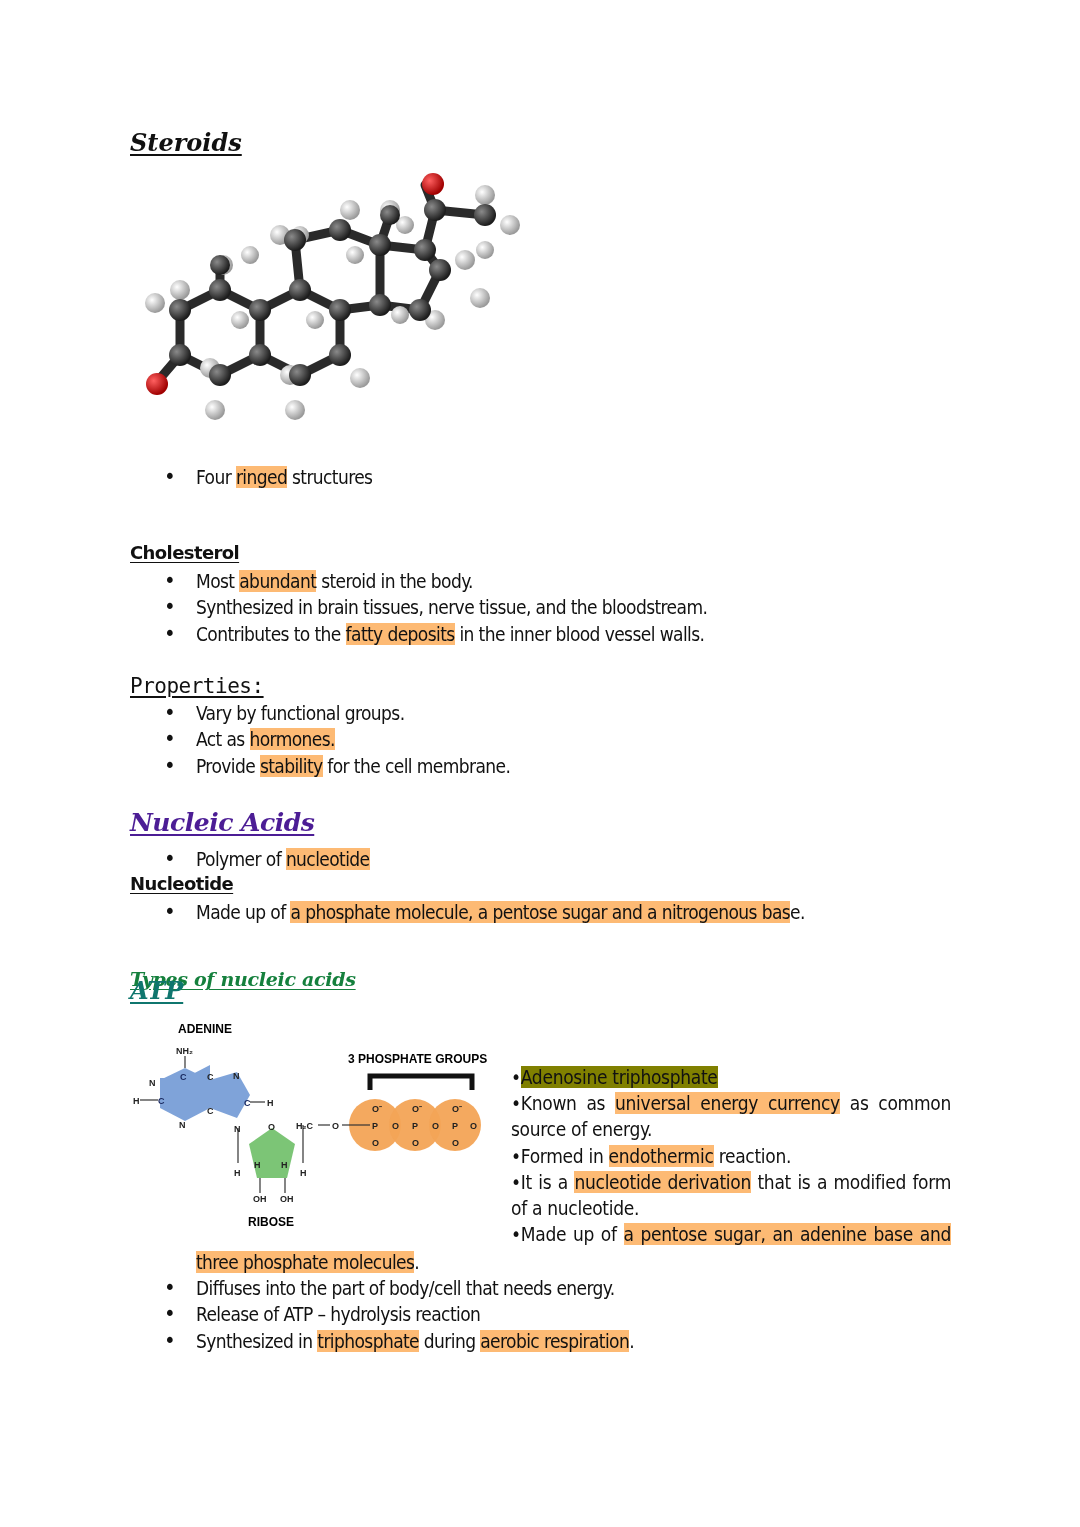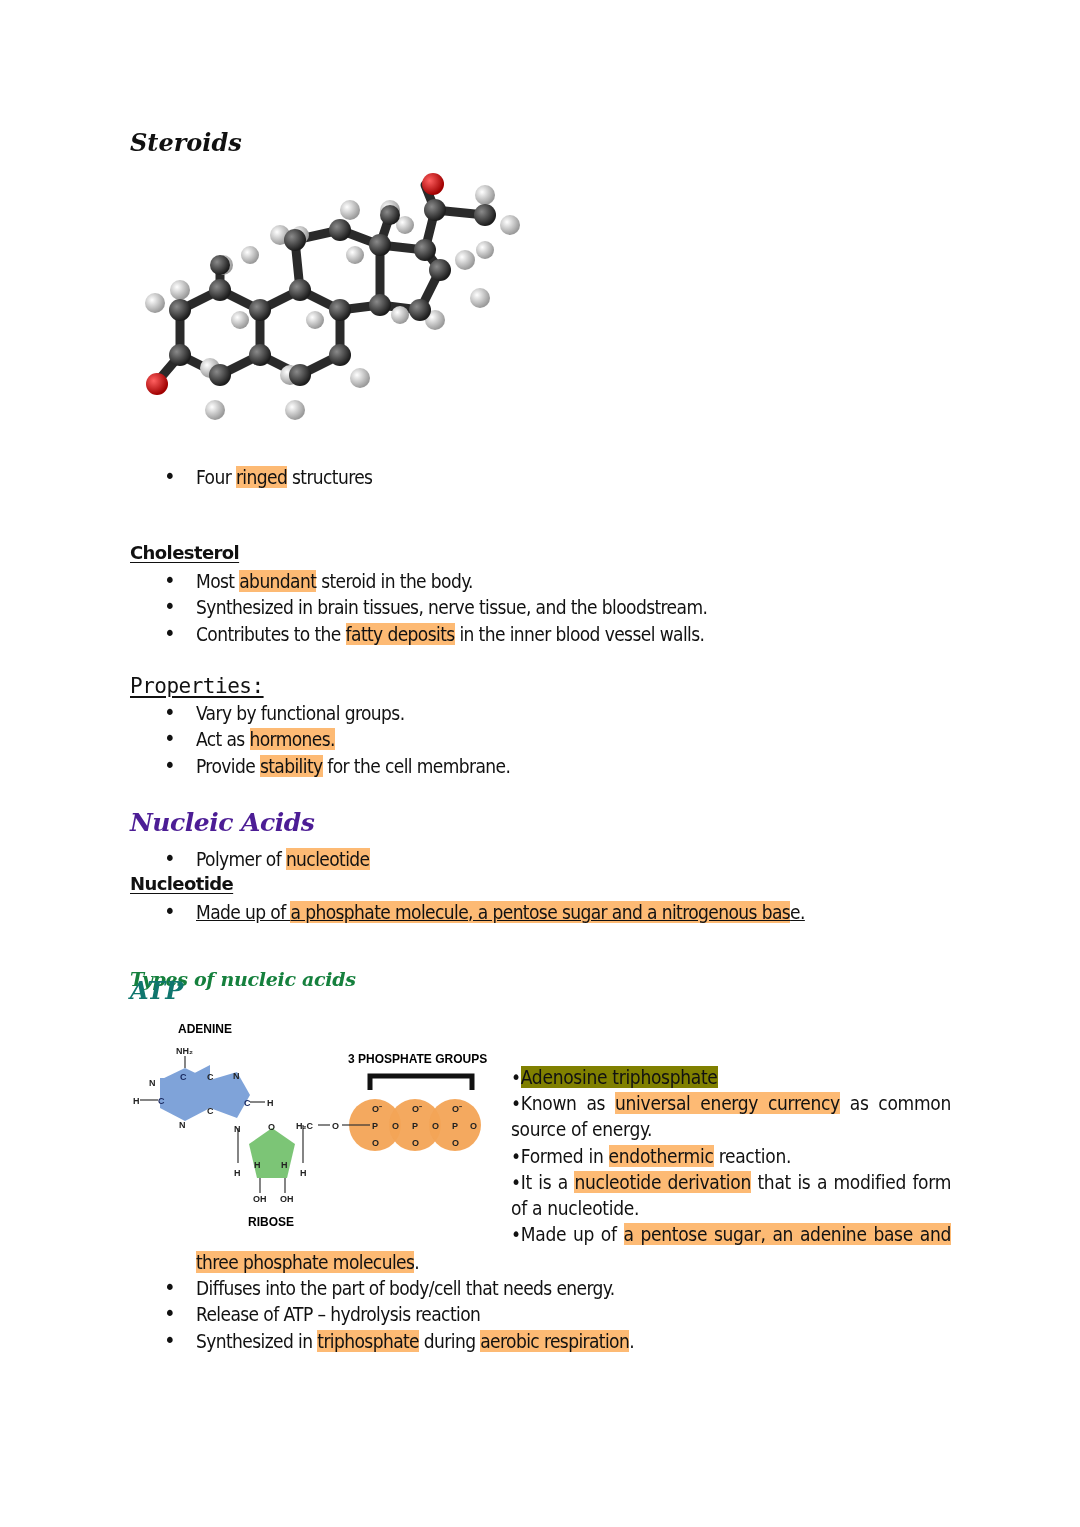--- a/index.html
+++ b/index.html
@@ -1,20 +1,20 @@
 <!DOCTYPE html>
 <html><head>
   <meta charset="utf-8">
   <style>
     html, body { margin: 0; padding: 0; background: #ffffff; }
     body { width: 1080px; height: 1527px; position: relative; overflow: hidden;
            font-family: "DejaVu Sans Condensed", "DejaVu Sans", sans-serif; color: #111; }
     .abs { position: absolute; }
     .title-script { font-family: "DejaVu Serif", serif; font-style: italic; font-weight: bold;
-                    text-underline-offset: 3px; }
+                    text-decoration: underline; text-underline-offset: 3px; }
     .t-steroids { left: 130px; top: 128px; font-size: 24px; color: #111; }
     .t-nucleic { left: 130px; top: 808px; font-size: 25px; color: #4c1d95; letter-spacing: -0.5px; }
     .t-types { left: 130px; top: 950px; font-size: 19px; color: #15803d; font-weight: bold; letter-spacing: -0.3px; margin-top: 18px; }
     .t-atp { left: 130px; top: 976px; font-size: 24px; color: #0f766e; }
     .sub { font-family: "DejaVu Sans", sans-serif; font-weight: bold; font-size: 18px;
            text-decoration: underline; text-underline-offset: 3px; letter-spacing: -0.6px; transform-origin: left; }
     .mono { font-family: "DejaVu Sans Mono", monospace; font-size: 21px; text-decoration: underline;
             text-underline-offset: 3px; letter-spacing: -0.5px; }
     ul.bul { list-style: none; margin: 0; padding: 0; }
     ul.bul li { position: relative; padding-left: 66px; height: 26.3px; line-height: 26px;
@@ -132,21 +132,21 @@
   <li><span>Vary by functional groups.</span></li>
   <li><span>Act as </span><span class="hl">hormones.</span></li>
   <li><span>Provide </span><span class="hl">stability</span><span> for the cell membrane.</span></li>
 </ul>
 
 <div class="abs title-script t-nucleic">Nucleic Acids</div>
 <ul class="abs bul" style="left:130px; top:846px;">
   <li><span>Polymer of </span><span class="hl">nucleotide</span></li>
 </ul>
 <div class="abs sub" style="left:130px; top:873px;">Nucleotide</div>
-<ul class="abs bul" style="left:130px; top:899px;text-decoration:underline;">
+<ul class="abs bul" style="left:130px; top:899px;">
   <li><span>Made up of </span><span class="hl">a phosphate molecule, a pentose sugar and a nitrogenous bas</span><span>e.</span></li>
 </ul>
 
 <div class="abs title-script t-types">Types of nucleic acids</div>
 <div class="abs title-script t-atp">ATP</div>
 
 <div class="abs" style="left:130px; top:1018px; width:370px; height:220px;">
   <svg width="370" height="220" viewBox="0 0 370 220">
 
     <polygon points="55,60 80,47 80,75 55,90 30,75 30,60" fill="#7fa3d9"></polygon>

